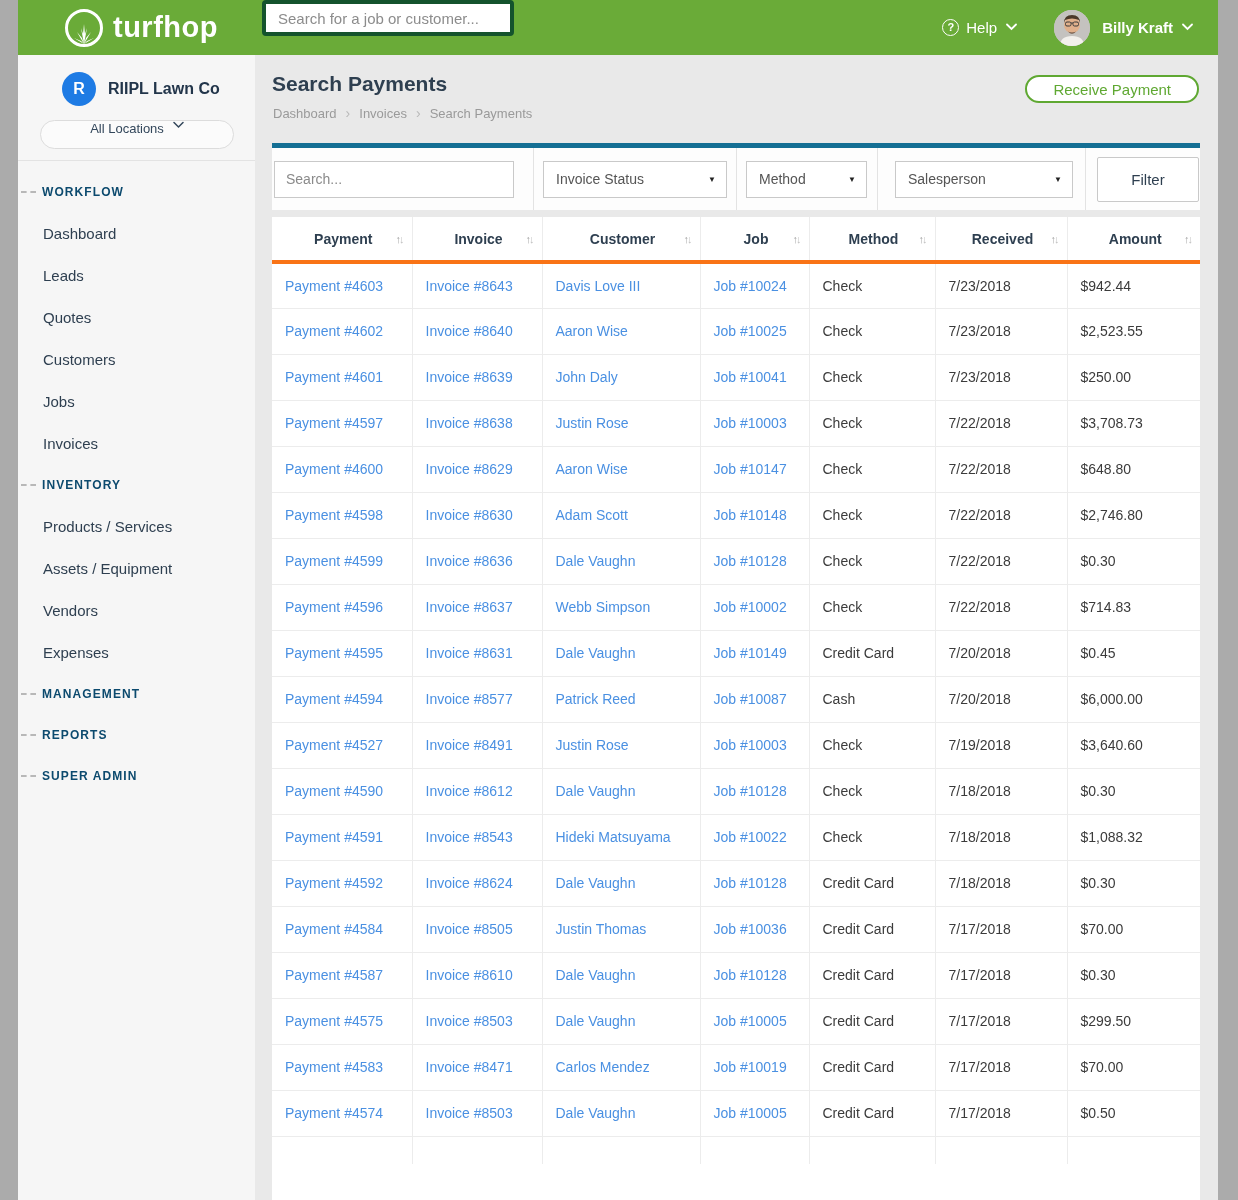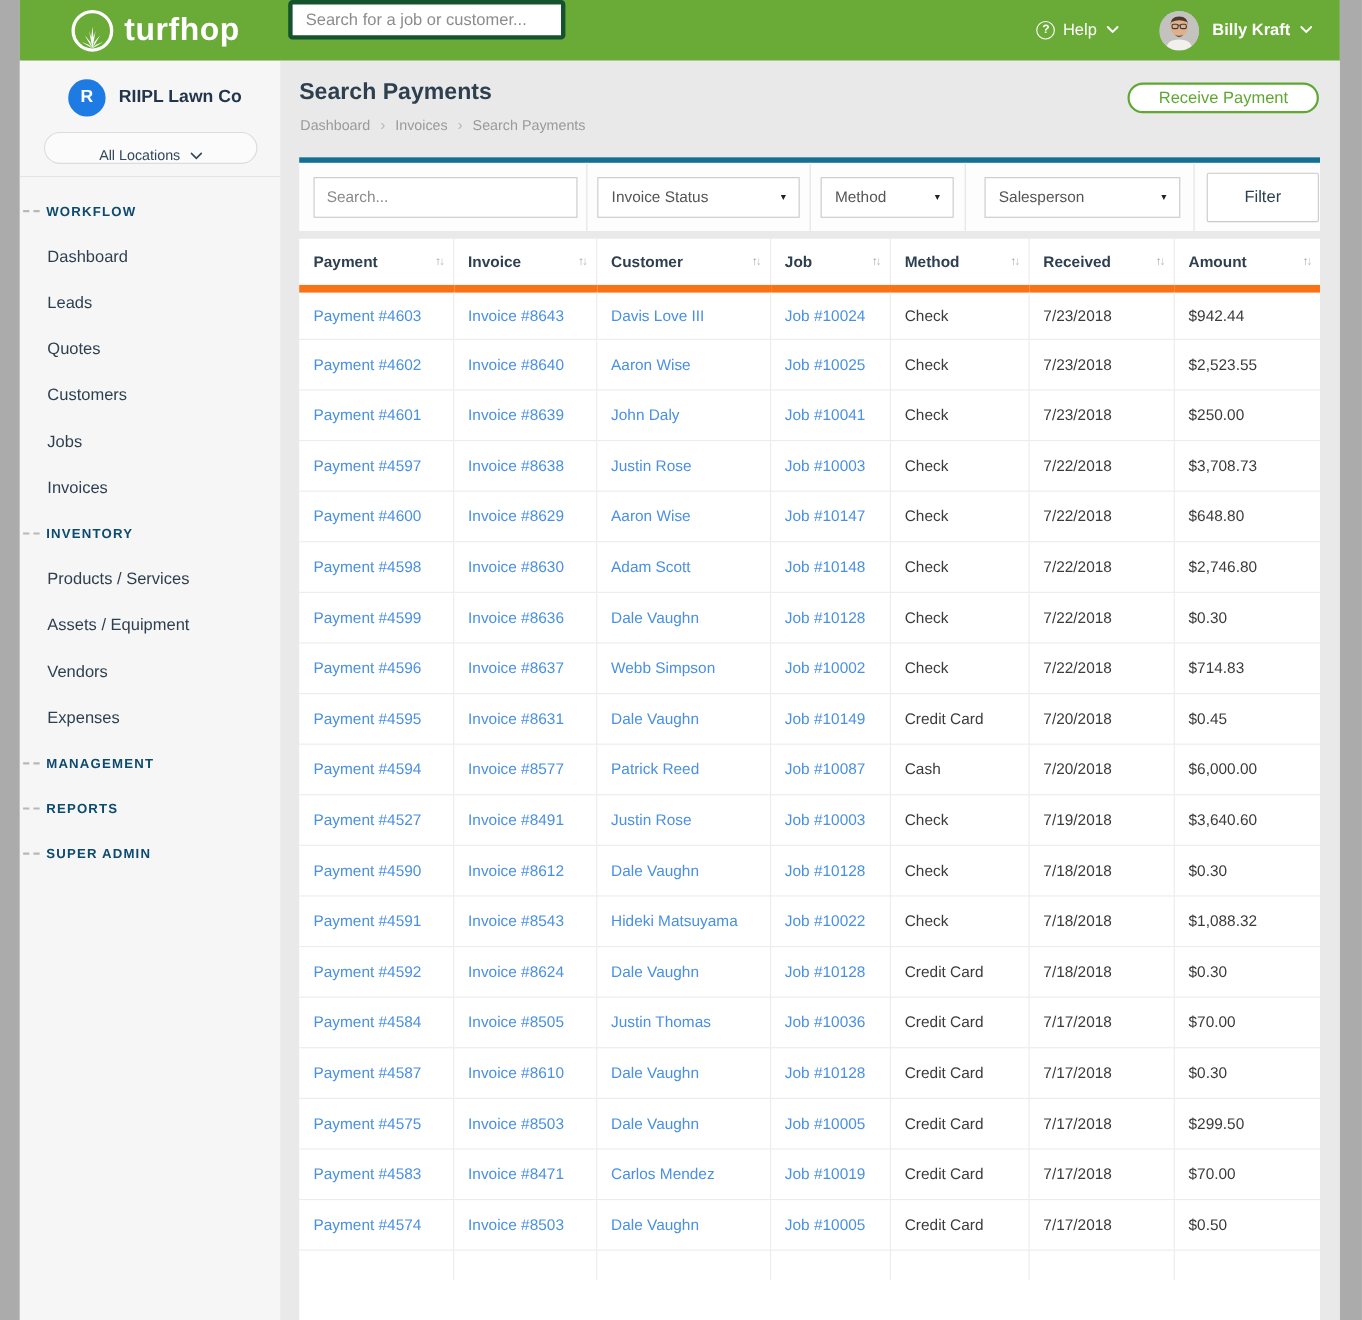--- a/index.html
+++ b/index.html
@@ -23,21 +23,21 @@
   .chev svg { display:block; }
   .avatar { width:36px; height:36px; border-radius:50%; overflow:hidden; background:#c9c9c9; margin-left:38px; flex:none; }
   .user-name { color:#fff; font-size:15px; font-weight:bold; margin-left:12px; }
 
   
   .sidebar { position:absolute; top:55px; left:0; width:237px; bottom:0; background:#f6f6f6; }
   .sidebar-header { padding-top:17px; height:106px; border-bottom:1px solid #e3e3e3; }
   .company-row { display:flex; align-items:center; margin-left:44px; }
   .company-avatar { width:34px; height:34px; border-radius:50%; background:#1e7be4; color:#fff; font-size:16px; font-weight:bold; display:flex; align-items:center; justify-content:center; flex:none; }
   .company-name { font-size:16px; font-weight:bold; color:#22354a; margin-left:12px; }
-  .loc-pill { margin:14px auto 0; width:194px; height:29px; border:1px solid #dcdcdc; border-radius:15px; background:#fbfbfb; display:flex; align-items:flex-end; justify-content:center; cursor:pointer; }
+  .loc-pill { margin:14px auto 0; width:194px; height:29px; border:1px solid #dcdcdc; border-radius:15px; background:#fbfbfb; display:flex; align-items:flex-start; justify-content:center; cursor:pointer; }
   .loc-pill-label { font-size:13px; color:#33475b; }
   .loc-pill .chev svg polyline { stroke:#33475b; }
   .nav { padding-top:10px; }
   .nav-section { height:41px; display:flex; align-items:center; }
   .nav-dash { width:15px; border-top:2px dashed #b8b8b8; margin-left:3px; margin-right:6px; flex:none; }
   .nav-section-label { font-size:12px; font-weight:bold; letter-spacing:.09em; color:#0c4a6e;text-align:right; }
   .nav-item { height:42px; display:flex; align-items:center; padding-left:25px; font-size:15px; color:#2e3f50; cursor:pointer; }
 
   
   .main { position:absolute; top:55px; left:237px; right:0; bottom:0; background:#e9e9e9; overflow:hidden; }
@@ -49,34 +49,34 @@
 
   
   .filter-card { position:absolute; left:17px; right:18px; top:88px; background:#fdfdfd; border-top:5px solid #146f94; height:67px; display:flex; }
   .filter-cell { border-right:1px solid #e3e3e3; height:100%; display:flex; align-items:center; }
   .filter-cell:last-child { border-right:none; }
   .fc-search { width:262px; }
   .fc-status { width:203px; }
   .fc-method { width:141px; }
   .fc-sales  { width:208px; }
   .fc-filter { width:113px; }
-  .filter-search { width:240px; height:37px; margin-left:13px; border:1px solid #c9c9c9; background:#fff; font-size:14px; color:#444; padding:0 11px; outline:none; font-family:"Liberation Sans",sans-serif; }
+  .filter-search { width:240px; height:37px; margin-left:2px; border:1px solid #c9c9c9; background:#fff; font-size:14px; color:#444; padding:0 11px; outline:none; font-family:"Liberation Sans",sans-serif; }
   .filter-search::placeholder { color:#8a8a8a; }
   .select { height:37px; border:1px solid #c9c9c9; background:#fff; display:flex; align-items:center; justify-content:space-between; padding:0 10px 0 12px; font-size:14px; color:#555; cursor:pointer; }
   .sel-status { width:184px; margin-left:9px; }
   .sel-method { width:121px; margin-left:9px; }
   .sel-sales  { width:178px; margin-left:17px; }
   .select .caret { font-size:8px; color:#222; }
   .filter-btn { width:102px; height:45px; margin-left:11px; background:#fff; border:1px solid #c9c9c9; border-radius:2px; font-size:15px; color:#2e3f50; font-family:"Liberation Sans",sans-serif; cursor:pointer; }
 
   
   .table-card { position:absolute; left:17px; right:18px; top:162px; bottom:-10px; background:#fff; }
   table.payments { width:100%; border-collapse:collapse; table-layout:fixed; }
   col.c0{width:140px} col.c1{width:130px} col.c2{width:158px} col.c3{width:109px} col.c4{width:126px} col.c5{width:132px} col.c6{width:133px}
-  .payments th { height:45px; text-align:left; font-size:14px; font-weight:bold; color:#2e3f50; padding:0 10px 0 13px; border-right:1px solid #ececec; border-bottom:7px solid #f97316; cursor:pointer; position:relative; }
+  .payments th { height:45px; text-align:center; font-size:14px; font-weight:bold; color:#2e3f50; padding:0 10px 0 13px; border-right:1px solid #ececec; border-bottom:4px solid #f97316; cursor:pointer; position:relative; }
   .payments th:last-child { border-right:none; }
   .sort-icon { position:absolute; right:9px; top:50%; transform:translateY(-50%); font-size:11px; letter-spacing:-2px; color:#c0c0c0; }
   .sort-icon .up { color:#a5a5a5; }
   .payments td { height:46px; font-size:14px; color:#3b3b3b; padding:0 10px 0 13px; border-right:1px solid #ececec; border-bottom:1px solid #ececec; white-space:nowrap; overflow:hidden; }
   .payments td:last-child { border-right:none; }
   .payments td.linkcell { color:#4a90e2; cursor:pointer; }
   .payments tr.partial td { height:28px; border-bottom:none; }
 </style>
 </head>
 <body>

